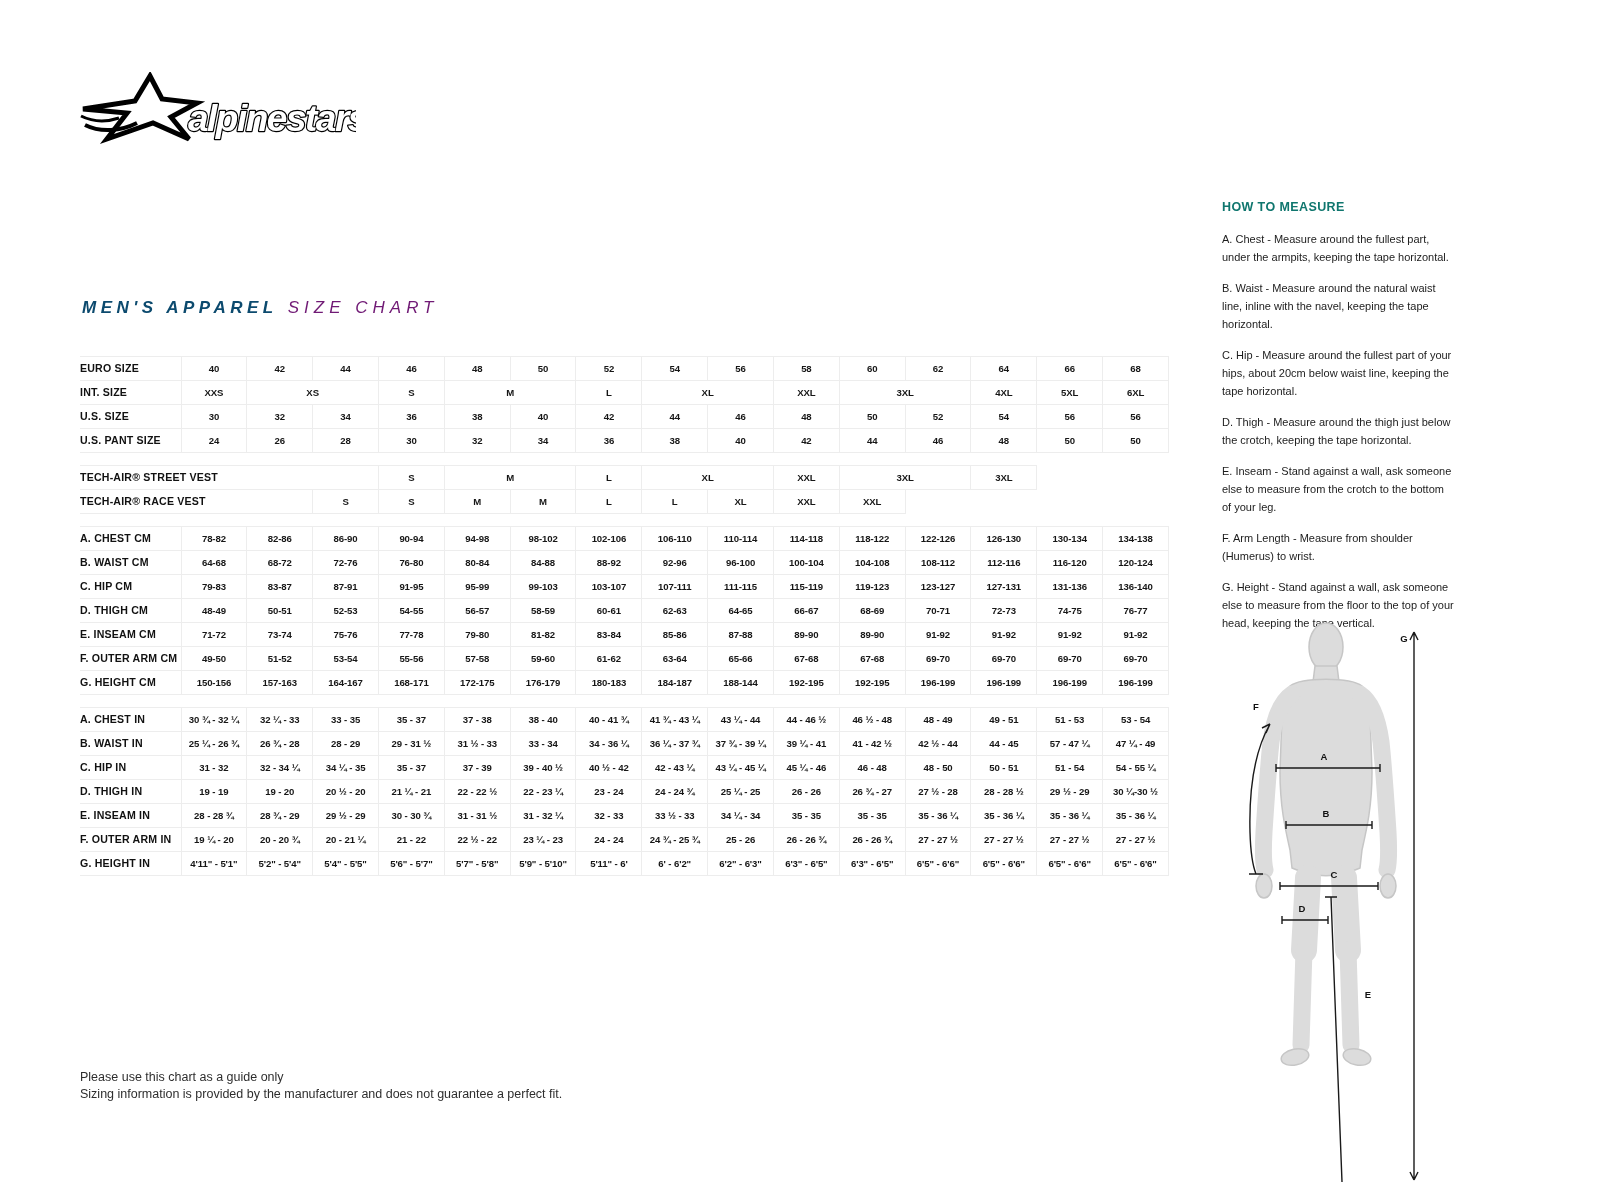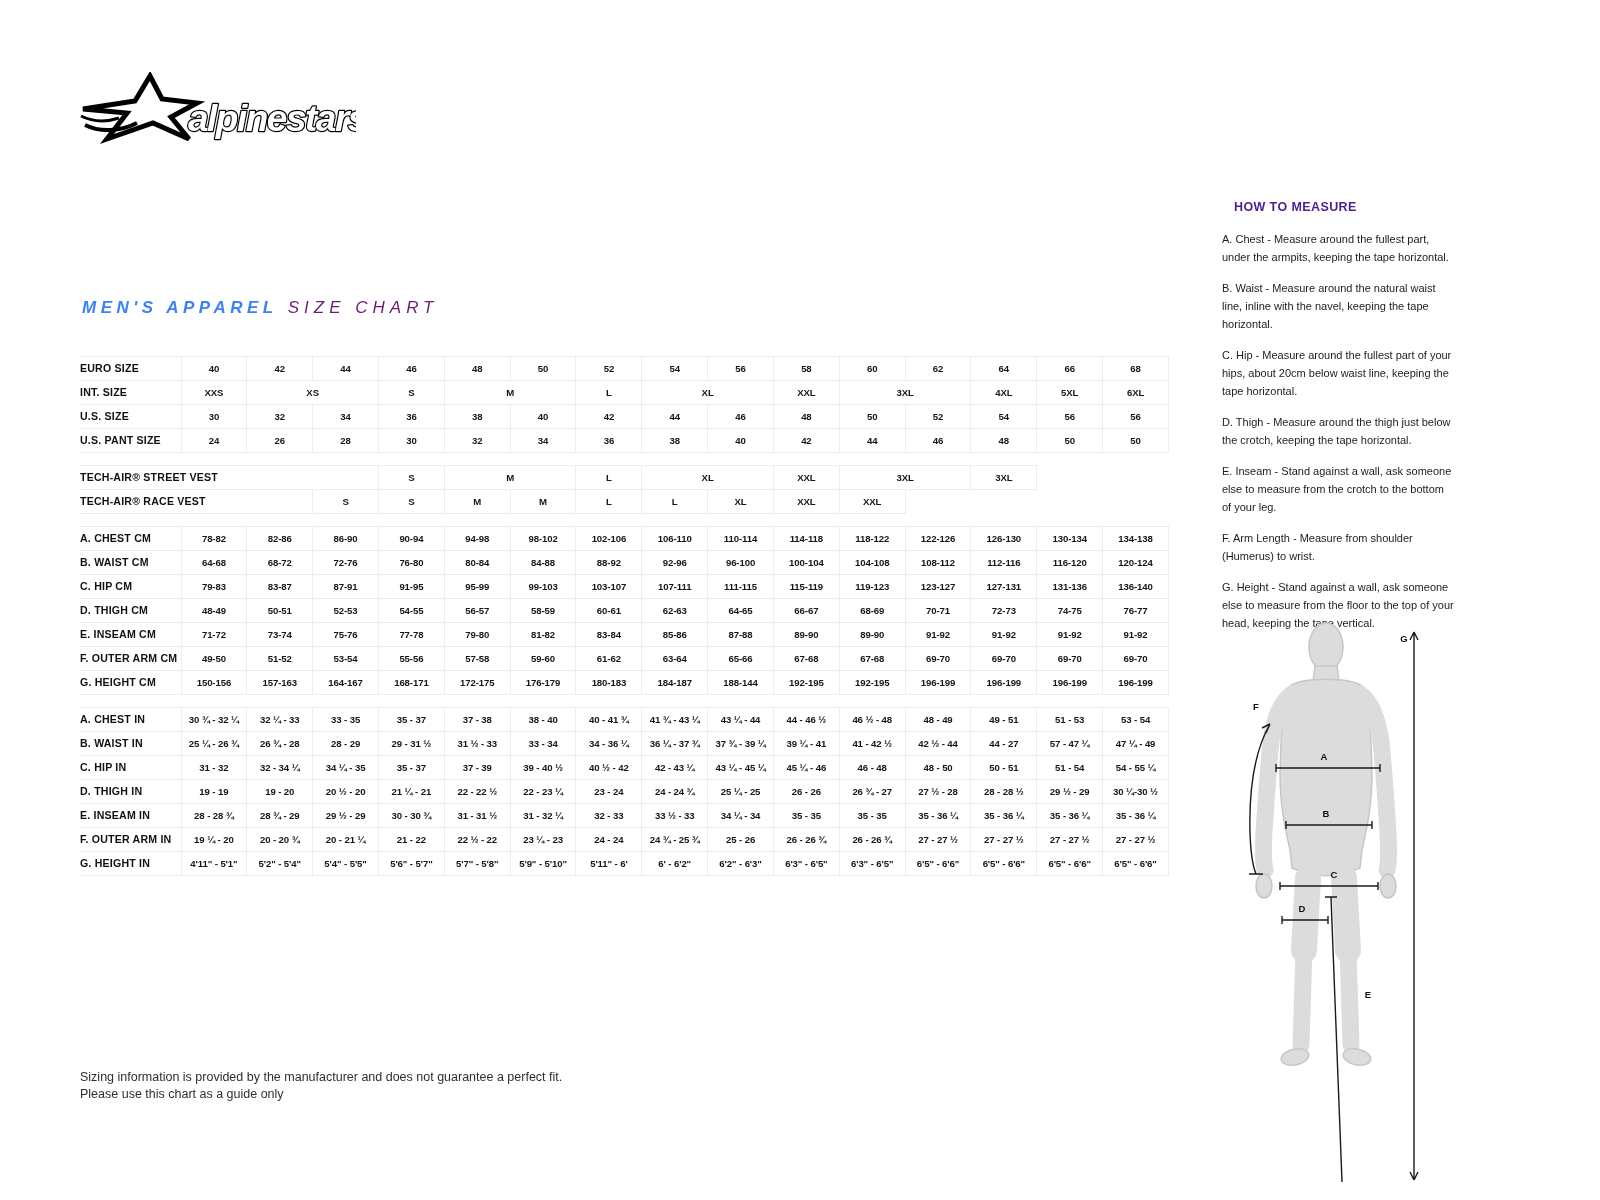--- a/index.html
+++ b/index.html
@@ -4,21 +4,21 @@
 <style>
   html,body{margin:0;padding:0;}
   body{
     width:1600px;height:1200px;position:relative;background:#ffffff;
     font-family:"Liberation Sans",sans-serif;color:#1a1a1a;overflow:hidden;
   }
   
   .logo{position:absolute;left:76px;top:72px;width:280px;height:78px;}
   
   .page-title{position:absolute;left:82px;top:298px;white-space:nowrap;}
-  .page-title .main{font-size:17px;font-weight:bold;font-style:italic;letter-spacing:4.5px;color:#3b82f6;}
+  .page-title .main{font-size:17px;font-weight:bold;font-style:italic;letter-spacing:4.5px;color:#0c4a6e;}
   .page-title .sub{font-size:17px;font-weight:normal;font-style:italic;letter-spacing:5px;color:#701a75;margin-left:10px;}
   
   .size-table-wrap{position:absolute;left:80px;top:356px;width:1089px;}
   table.size{border-collapse:collapse;table-layout:fixed;width:1089px;}
   table.size col.c-label{width:101px;}
   table.size th,table.size td{padding:0;height:23px;vertical-align:middle;}
   th.rowlabel{
     text-align:left;font-size:10.6px;font-weight:bold;color:#111;
     letter-spacing:0.2px;line-height:11.5px;
     border-top:1px solid #ededed;border-bottom:1px solid #ededed;border-right:1px solid #ededed;
@@ -27,21 +27,21 @@
     text-align:center;font-size:9.6px;font-weight:bold;color:#161616;
     letter-spacing:-0.1px;white-space:nowrap;
     border:1px solid #ededed;
   }
   td.blank{border:none;}
   td.blank.lead{border-top:1px solid #ededed;border-bottom:1px solid #ededed;}
   tr.overflow-label th{border-right:none;white-space:nowrap;overflow:visible;}
   tr.spacer td{border:none;height:12px;}
   
   .measure-panel{position:absolute;left:1222px;top:200px;width:234px;}
-  .measure-panel h3{margin:0 0 16px 12px;font-size:12.5px;font-weight:bold;letter-spacing:0.4px;color:#4c1d95;}
+  .measure-panel h3{margin:0 0 16px 0;font-size:12.5px;font-weight:bold;letter-spacing:0.4px;color:#0f766e;}
   .measure-panel p{margin:0 0 13px 0;font-size:11px;line-height:18px;color:#1c1c1c;}
   
   .figure-wrap{position:absolute;left:1238px;top:620px;width:190px;height:566px;}
   .figure-wrap svg text{font-family:"Liberation Sans",sans-serif;font-size:9.5px;font-weight:bold;fill:#111;}
   
   .footer{position:absolute;left:80px;top:1069px;font-size:12.5px;line-height:16.5px;color:#2e2e2e;}
 </style>
 </head>
 <body>
 
@@ -333,21 +333,21 @@
           <td colspan="1" class="cell">28 - 29</td>
           <td colspan="1" class="cell">29 - 31 ½</td>
           <td colspan="1" class="cell">31 ½ - 33</td>
           <td colspan="1" class="cell">33 - 34</td>
           <td colspan="1" class="cell">34 - 36 ¼</td>
           <td colspan="1" class="cell">36 ¼ - 37 ¾</td>
           <td colspan="1" class="cell">37 ¾ - 39 ¼</td>
           <td colspan="1" class="cell">39 ¼ - 41</td>
           <td colspan="1" class="cell">41 - 42 ½</td>
           <td colspan="1" class="cell">42 ½ - 44</td>
-          <td colspan="1" class="cell">44 - 27</td>
+          <td colspan="1" class="cell">44 - 45</td>
           <td colspan="1" class="cell">57 - 47 ¼</td>
           <td colspan="1" class="cell">47 ¼ - 49</td>
         </tr>
         <tr>
           <th class="rowlabel">C. HIP IN</th>
           <td colspan="1" class="cell">31 - 32</td>
           <td colspan="1" class="cell">32 - 34 ¼</td>
           <td colspan="1" class="cell">34 ¼ - 35</td>
           <td colspan="1" class="cell">35 - 37</td>
           <td colspan="1" class="cell">37 - 39</td>
@@ -494,15 +494,15 @@
     <text x="88" y="197" text-anchor="middle">B</text>
     <text x="96" y="258" text-anchor="middle">C</text>
     <text x="64" y="292" text-anchor="middle">D</text>
     <text x="130" y="378" text-anchor="middle">E</text>
     <text x="18" y="90" text-anchor="middle">F</text>
     <text x="166" y="22" text-anchor="middle">G</text>
   </svg>
 </div>
 
 <div class="footer">
+  <div>Please use this chart as a guide only</div>
   <div>Sizing information is provided by the manufacturer and does not guarantee a perfect fit.</div>
-  <div>Please use this chart as a guide only</div>
 </div>
 
 </body></html>

